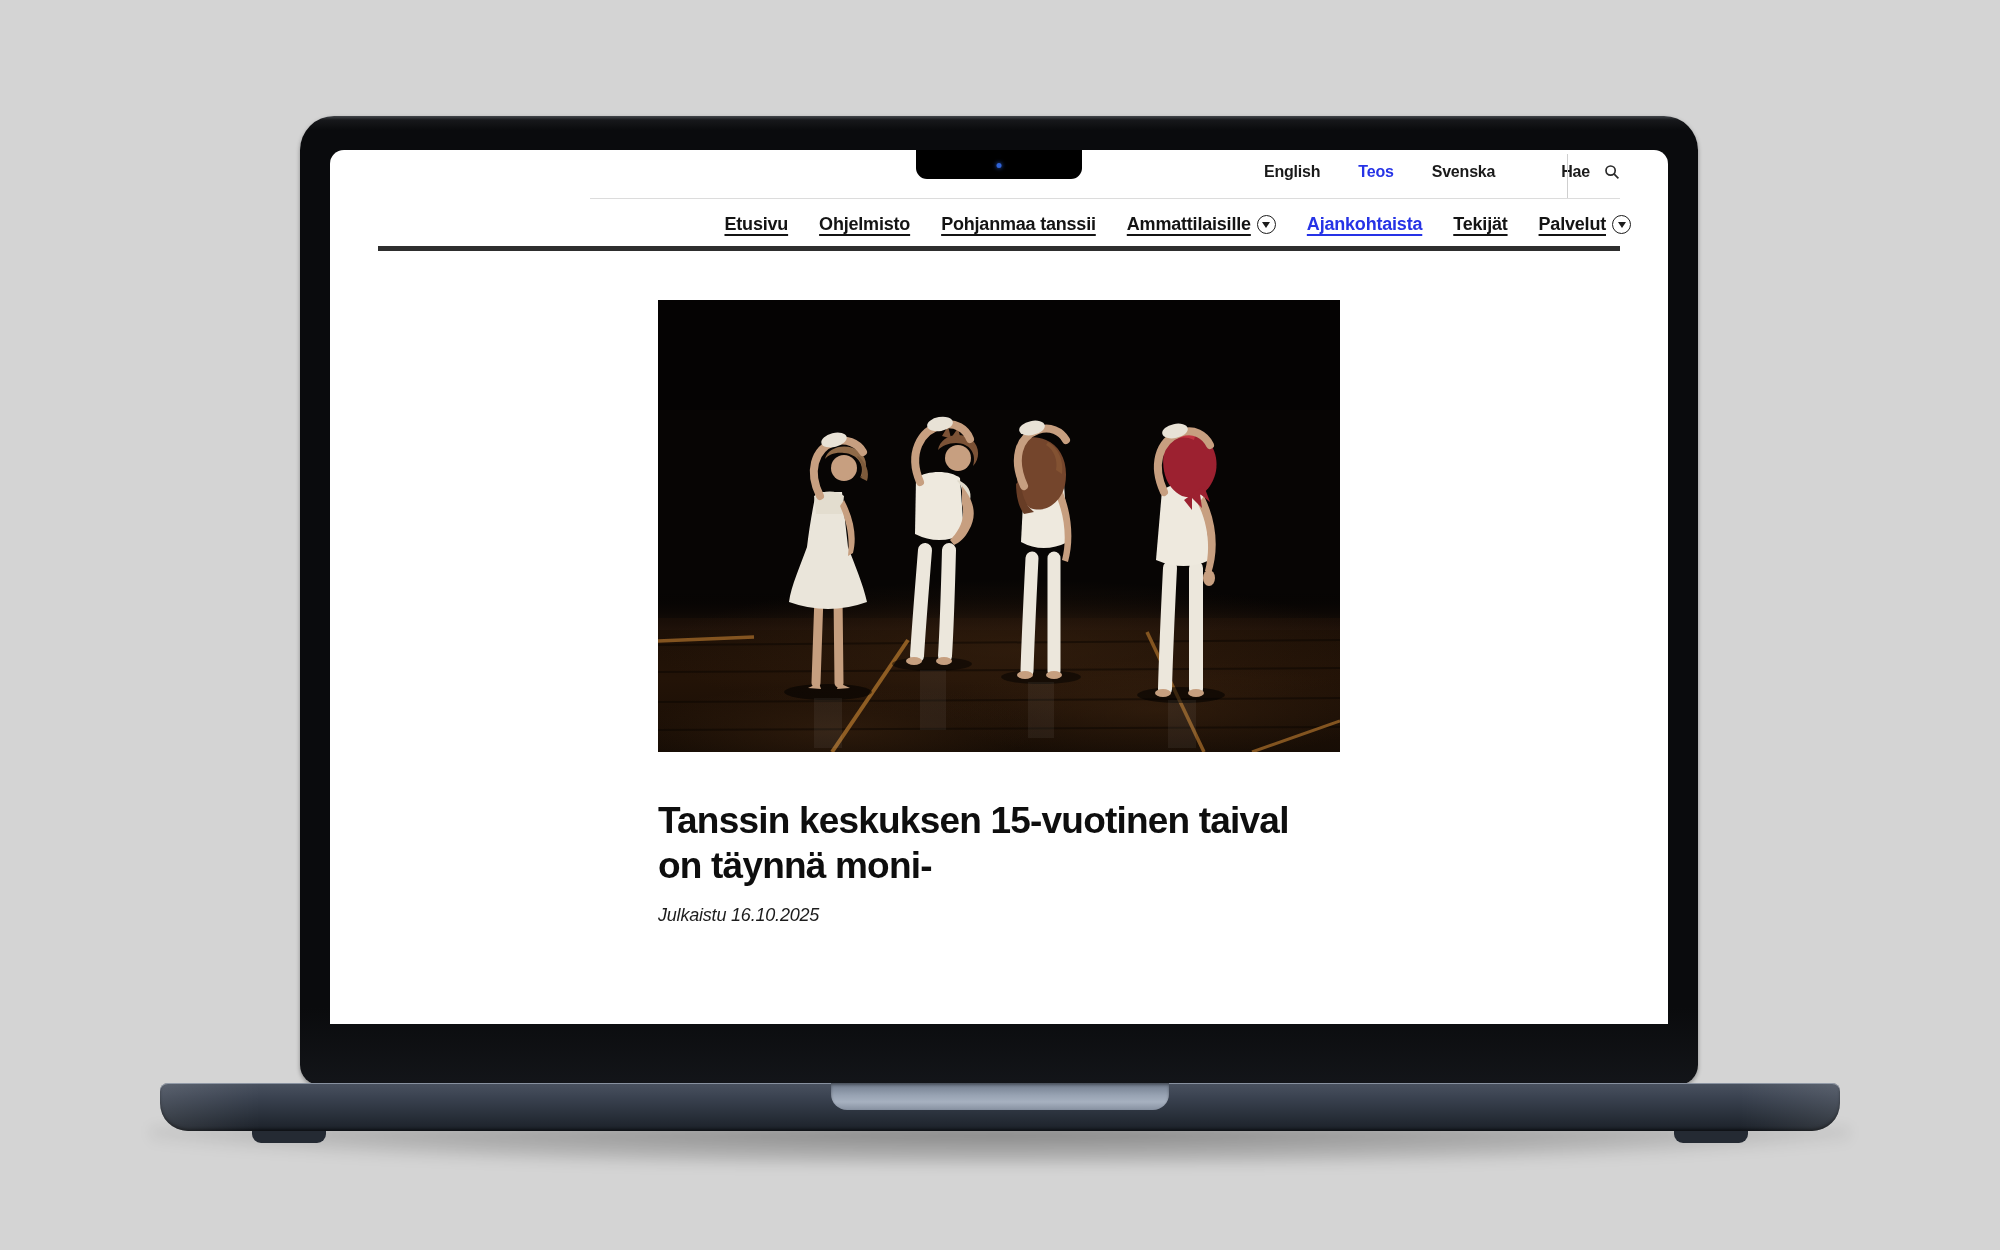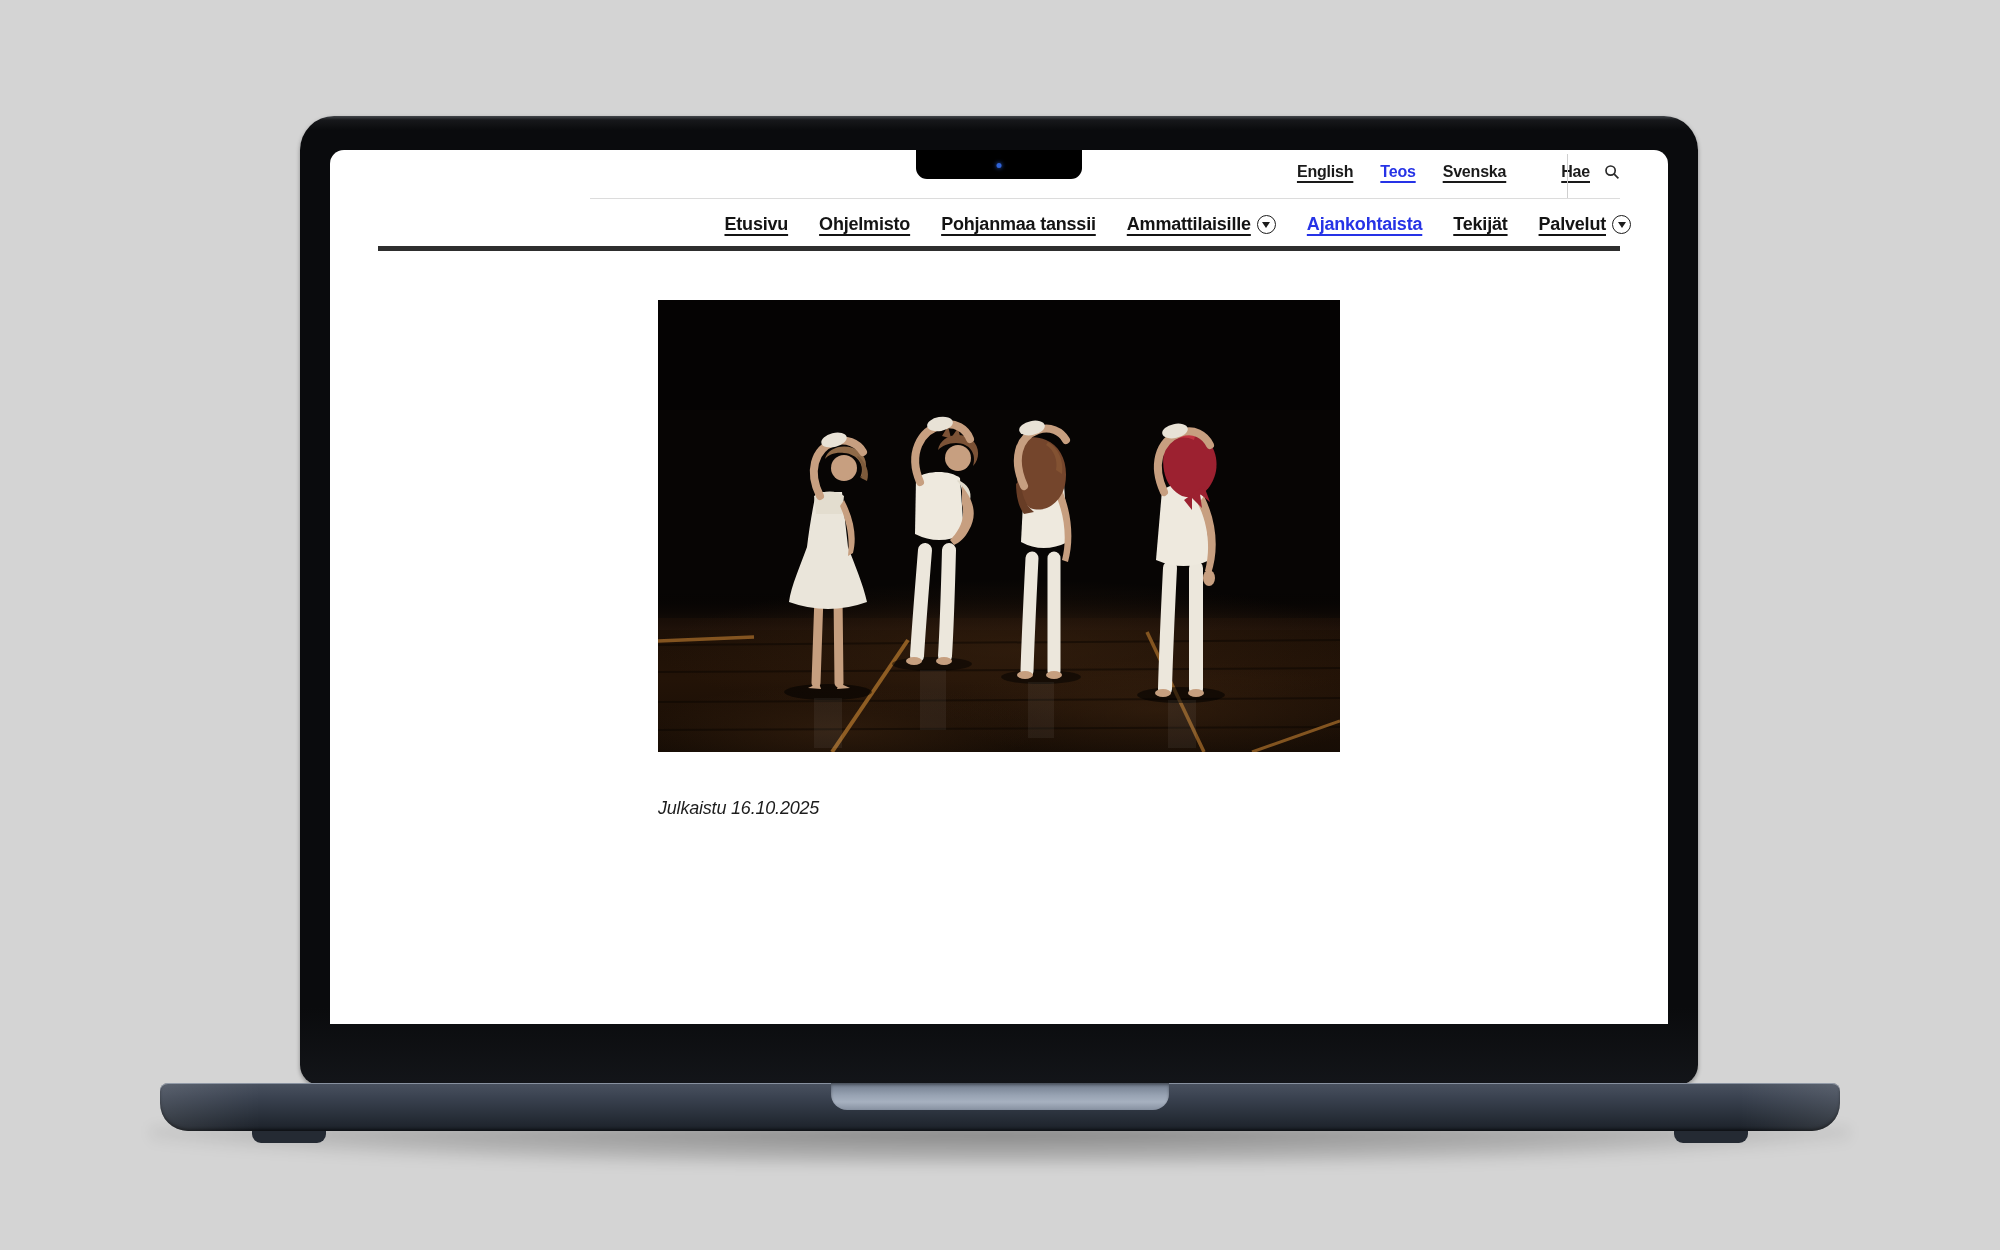--- a/index.html
+++ b/index.html
@@ -58,21 +58,21 @@
   .foot.left{ left:252px; } .foot.right{ left:1674px; }
 
   
   .site{ position:absolute; inset:0; color:#111; }
 
   .util-row{
     position:absolute; top:10px; right:48px; height:24px;
     display:flex; align-items:center; gap:27px;
     font-size:16px; font-weight:600; letter-spacing:-.2px;
   }
-  .util-row a{ color:#1a1a1a; text-decoration:underline; text-underline-offset:4px; text-decoration-thickness:1.5px; cursor:pointer;}
+  .util-row a{ color:#1a1a1a; text-underline-offset:4px; text-decoration-thickness:1.5px; cursor:pointer;margin-left:11px;}
   .util-row a.active{ color:var(--blue); }
   .hae-wrap{ display:flex; align-items:center; gap:14px; margin-left:28px;}
   .util-divider{ position:absolute; top:4px; right:100px; width:1px; height:44px; background:#cfcfcf; }
   .util-line{ position:absolute; top:48px; left:260px; right:48px; height:1px; background:#dcdcdc; }
 
   .logo{ position:absolute; left:48px; top:14px; display:flex; align-items:center; gap:12px; }
   .logo-text{ line-height:1.18; padding-top:6px;}
   .logo-line1{ font-size:15.5px; letter-spacing:.4px; color:#1b1b1b; font-weight:400;}
   .logo-line2{ font-size:17px; letter-spacing:.2px; color:#111; font-weight:700;}
 
@@ -90,21 +90,21 @@
   .header-rule{ position:absolute; top:96px; left:48px; right:48px; height:5px; background:#2e2e2e; }
 
   .article{ position:absolute; left:328px; top:150px; width:682px; }
   .hero{ width:682px; height:452px; display:block; }
   .caption{ margin-top:13px; font-size:15px; color:#454545; letter-spacing:.1px;}
   h1.title{
     margin-top:46px; font-size:37px; line-height:45px; font-weight:700;
     letter-spacing:-.8px; color:#0e0e0e;
   }
   h1.title span{ display:block; }
-  .meta{ margin-top:27px; font-size:18px; font-style:italic; color:#1d1d1d; letter-spacing:-.2px;}
+  .meta{ margin-top:17px; font-size:18px; font-style:italic; color:#1d1d1d; letter-spacing:-.2px;}
 </style>
 </head>
 <body style="background: rgb(212, 212, 212);">
 
 <div class="laptop">
   <div class="floor-shadow"></div>
 
   <div class="lid">
     <div class="screen">
 
@@ -273,20 +273,21 @@
               <path d="M506 192 C494 166 500 141 522 133 C536 128 547 135 552 145" fill="none" stroke="#c79f80" stroke-width="8" stroke-linecap="round"></path>
               <ellipse cx="517" cy="131" rx="13" ry="7" fill="#e8e2d6" transform="rotate(-12 517 131)"></ellipse>
             </g>
 
             <rect width="682" height="452" fill="url(#horizVignette)"></rect>
             <rect width="682" height="110" fill="#000" opacity=".25"></rect>
           </svg>
 
 
           <h1 class="title">
+            <span>Tanssin keskuksen 15-vuotinen taival on täynnä moni-</span>
           </h1>
 
           <div class="meta">Julkaistu 16.10.2025</div>
 
         </div>
 
       </div>
 
       <div class="notch">
         <span class="cam" style="background: rgb(47, 99, 216); box-shadow: rgb(47, 99, 216) 0px 0px 4px;"></span>

